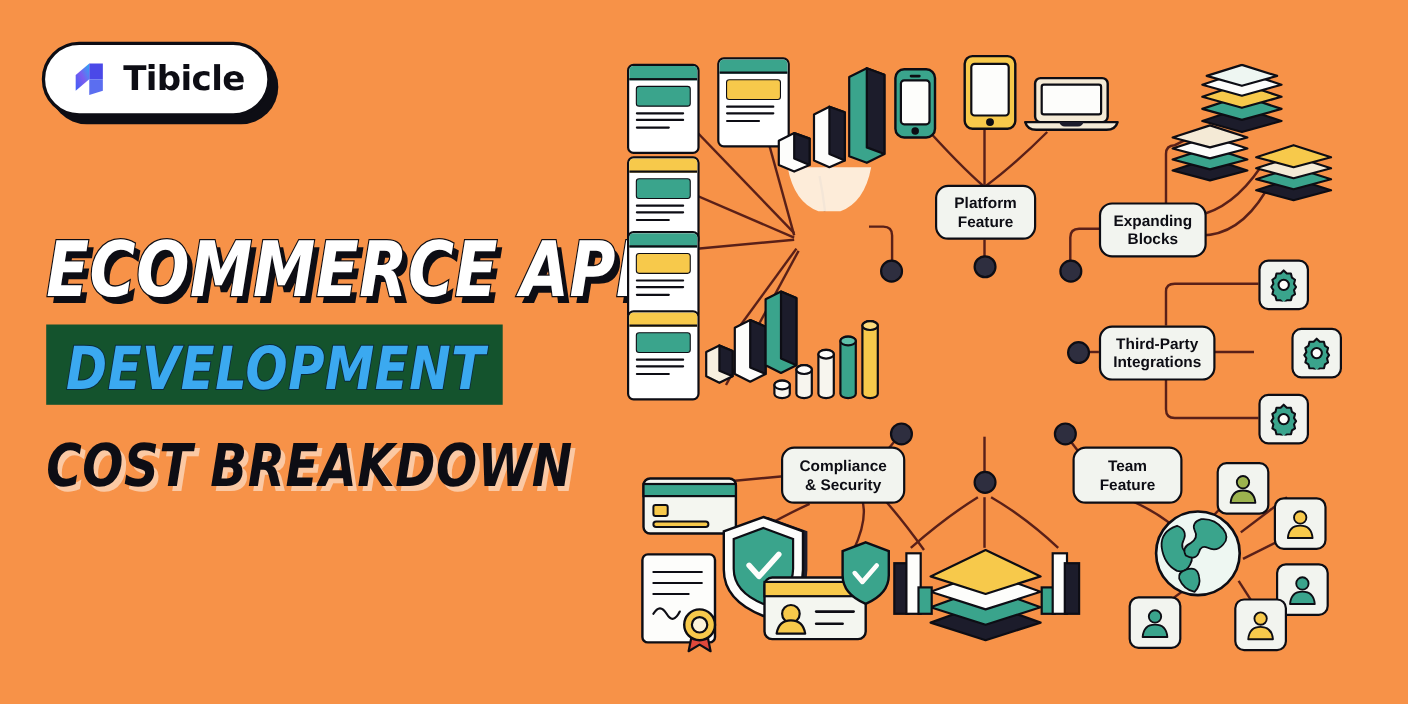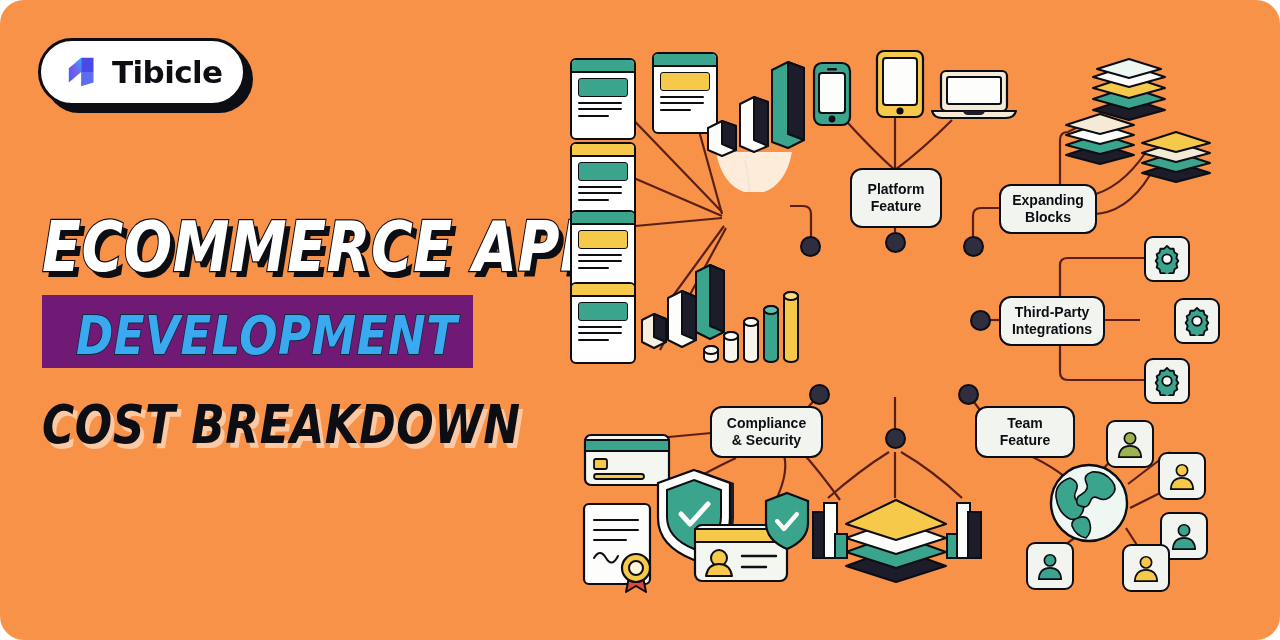--- a/index.html
+++ b/index.html
@@ -6,21 +6,20 @@
   html, body {
     width: 1280px; height: 640px;
     overflow: hidden;
     font-family: "Liberation Sans", sans-serif;
   }
   #stage {
     position: relative;
     width: 1280px; height: 640px;
     background: #f79248;
     overflow: hidden;
-    border-radius: 24px;
   }
 
   
   #logo-pill {
     position: absolute; left: 38px; top: 38px;
     width: 208px; height: 68px;
     background: #ffffff;
     border: 3px solid #0d0d14;
     border-radius: 40px;
     box-shadow: 7px 7px 0 #0d0d14;
@@ -47,23 +46,23 @@
   #hl-1 {
     font-size: 57px;
     color: #ffffff;
     -webkit-text-stroke: 2px #0d0d14;
     paint-order: stroke fill;
     text-shadow: 5px 5px 0 #0d0d14;
     transform: scaleY(1.22);
     transform-origin: left top;
   }
   #hl-2-box {
-    background: #701a75;
+    background: #14532d;
     display: inline-block;
-    padding: 13px 16px 15px 34px;
+    padding: 13px 16px 15px 18px;
     margin-top: 26px;
   }
   #hl-2 {
     font-size: 45px;
     color: #3ba9f0;
     -webkit-text-stroke: 1.5px #0b2a3d;
     paint-order: stroke fill;
     transform: scaleY(1.2);
     transform-origin: left top;
     display: block;
@@ -216,21 +215,21 @@
 
     <div class="hub-dot" style="left:260px; top:236px;"></div>
     <div class="hub-dot" style="left:345px; top:232px;"></div>
     <div class="hub-dot" style="left:423px; top:236px;"></div>
     <div class="hub-dot" style="left:430px; top:310px;"></div>
     <div class="hub-dot" style="left:418px; top:384px;"></div>
     <div class="hub-dot" style="left:269px; top:384px;"></div>
     <div class="hub-dot" style="left:345px; top:428px;"></div>
 
 
-    <div class="node" style="left:310px; top:168px; width:92px; height:60px;justify-content:center;">
+    <div class="node" style="left:310px; top:168px; width:92px; height:50px;justify-content:center;">
       <span>
         <span>Platform</span><br>
         <span>Feature</span>
       </span>
     </div>
 
     <div class="node" style="left:459px; top:184px; width:98px; height:50px;align-items:center;">
       <span>
         <span>Expanding</span><br>
         <span>Blocks</span>

